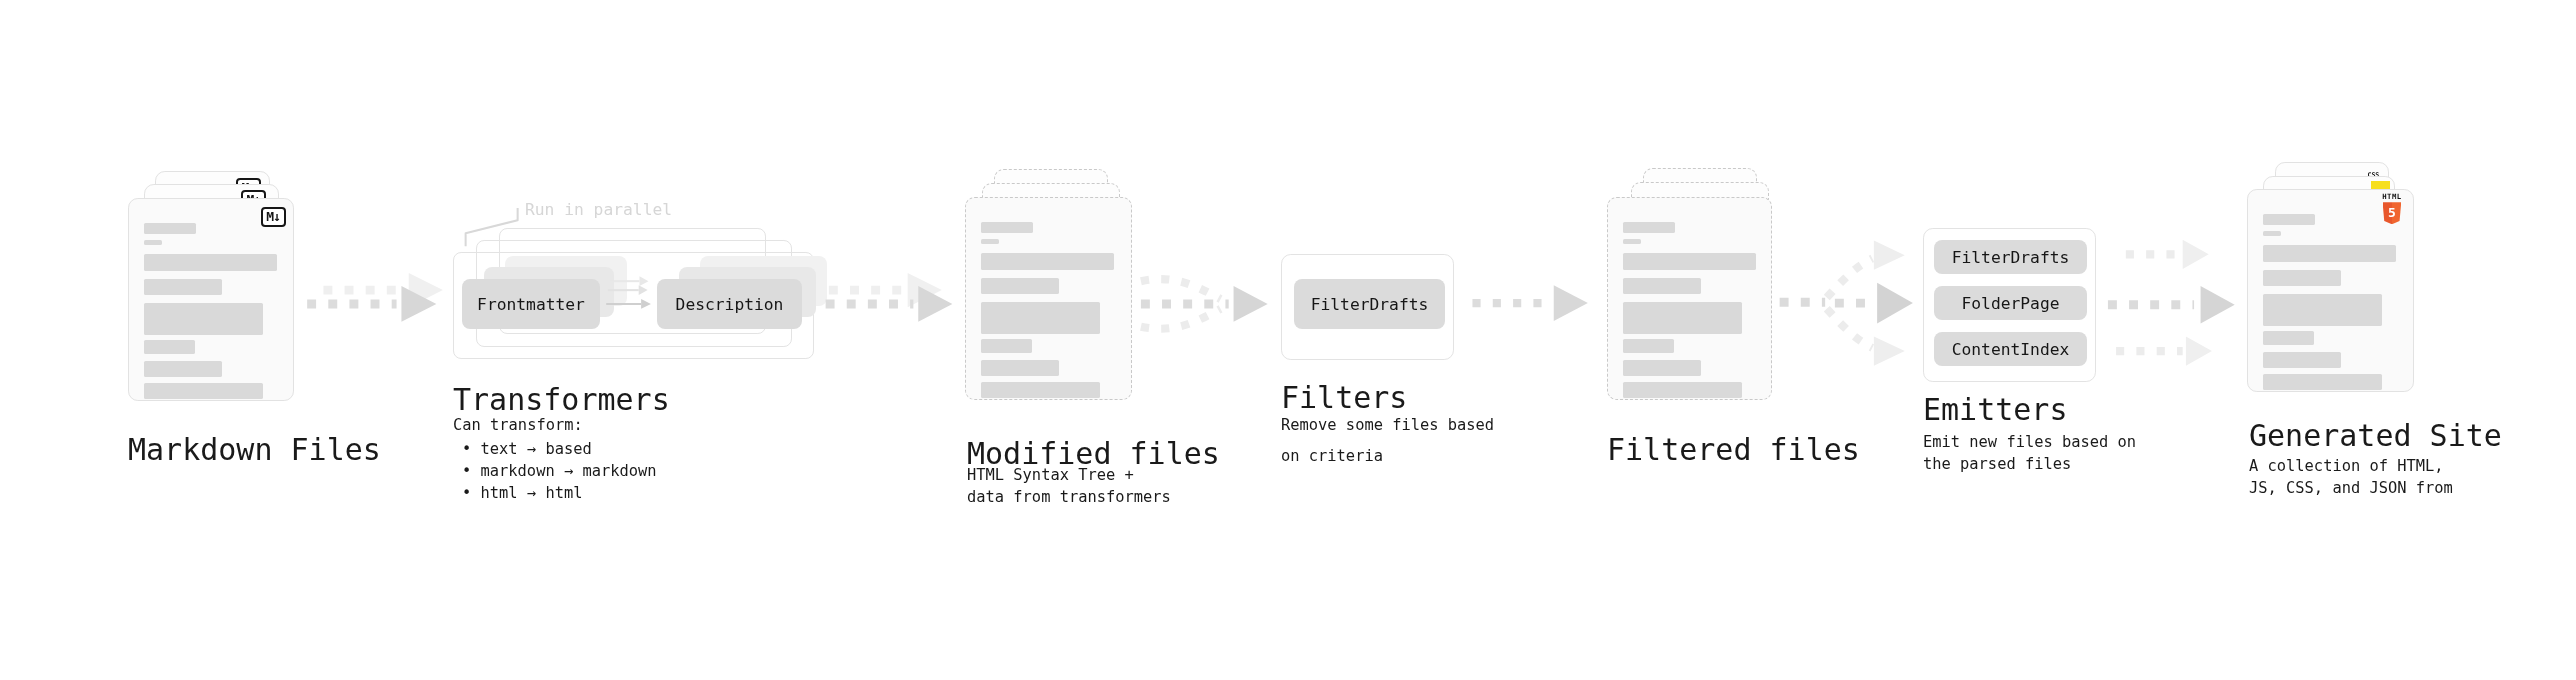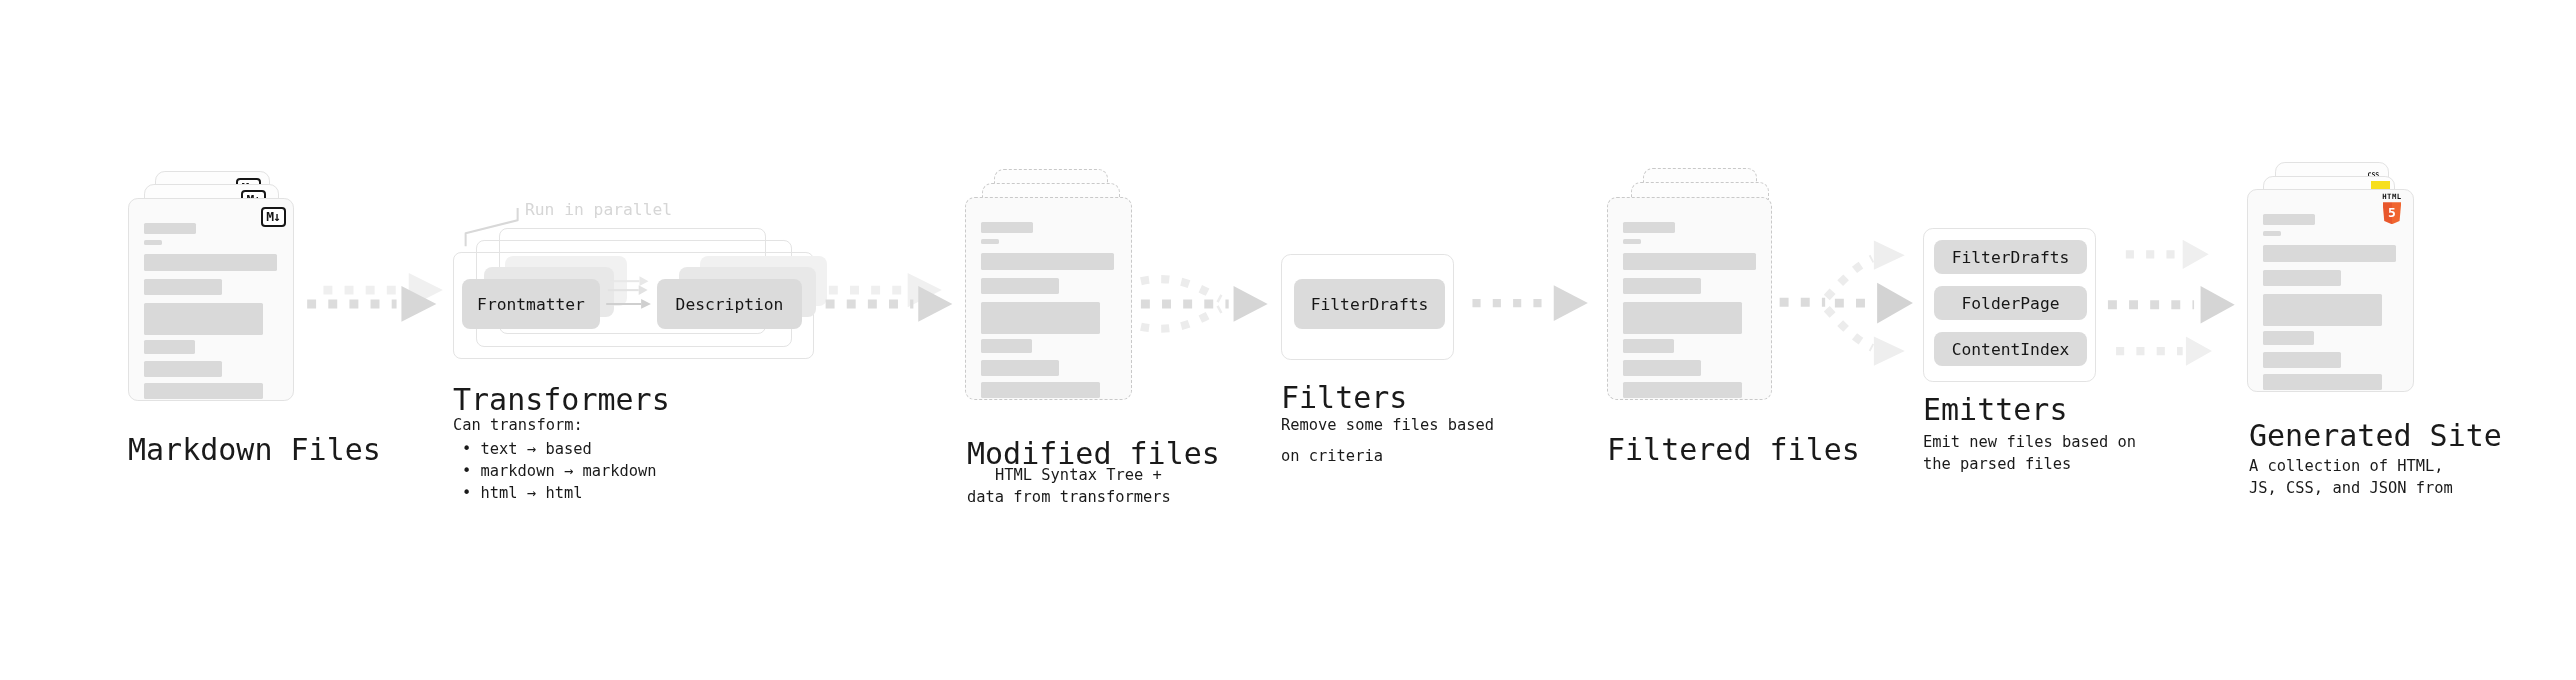--- a/index.html
+++ b/index.html
@@ -169,21 +169,21 @@
         <div class="bar b2"></div>
         <div class="bar b3"></div>
         <div class="bar b4"></div>
         <div class="bar b5"></div>
         <div class="bar b6"></div>
         <div class="bar b7"></div>
         <div class="bar b8"></div>
       </div>
     </div>
     <div class="stage-title" style="left:967px;top:436px;">Modified files</div>
-    <div class="stage-desc" style="left:967px;top:464px;margin-left:28px;">HTML Syntax Tree +</div>
+    <div class="stage-desc" style="left:967px;top:464px;">HTML Syntax Tree +</div>
     <div class="stage-desc" style="left:967px;top:486px;">data from transformers</div>
   </div>
 
   <div>
     <div class="frame filled" style="left:1281px;top:254px;width:173px;height:106px;"></div>
     <div class="gbox z2" style="left:1294px;top:279px;width:151px;height:50px;">FilterDrafts</div>
     <div class="stage-title" style="left:1281px;top:380px;">Filters</div>
     <div class="stage-desc" style="left:1281px;top:414px;">Remove some files based</div>
     <div class="stage-desc" style="left:1281px;top:436px;margin-top:9px;">on criteria</div>
   </div>

